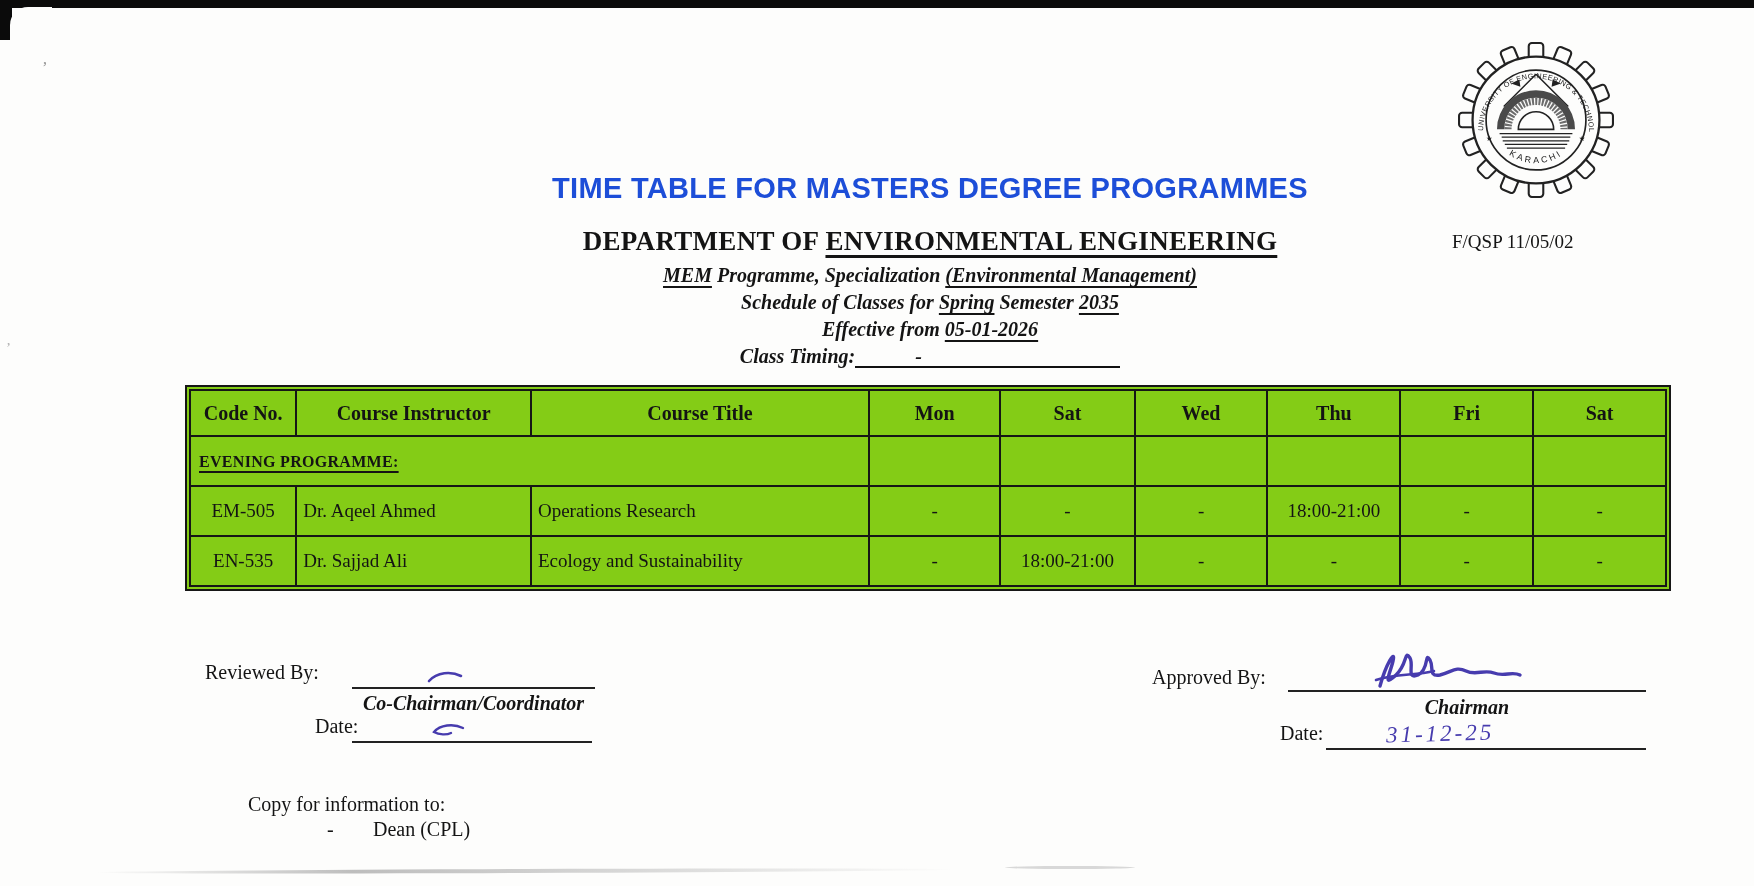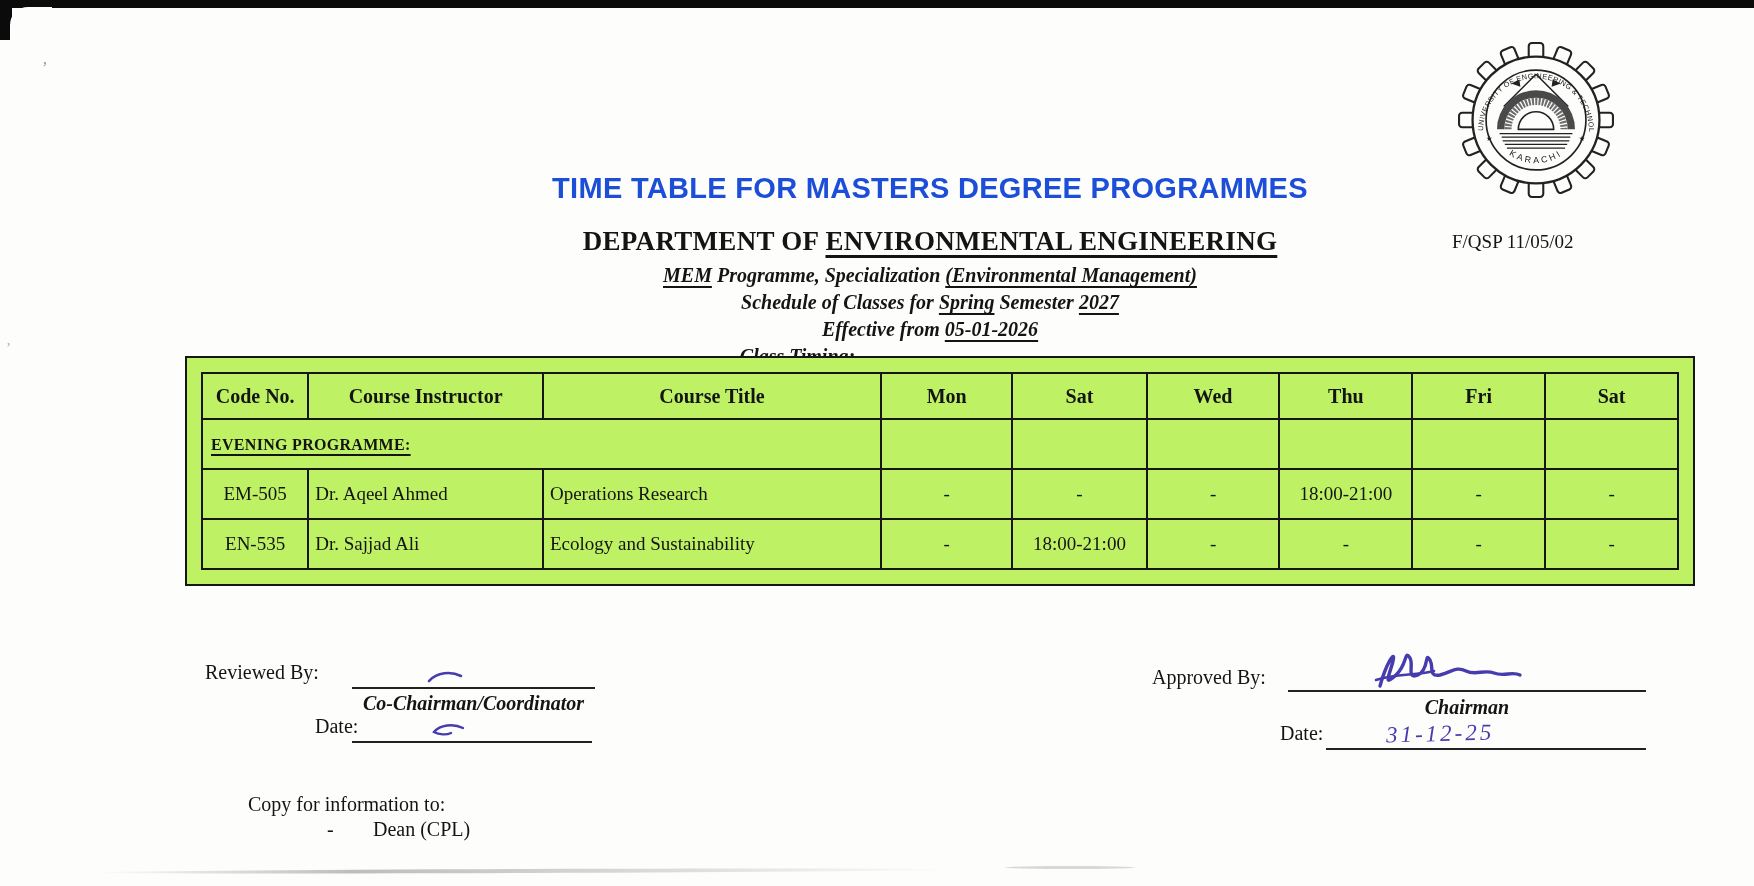--- a/index.html
+++ b/index.html
@@ -34,21 +34,21 @@
   .blank{
     display:inline-block;width:205px;border-bottom:2px solid #111;
     text-align:left;padding-left:60px;line-height:20px;vertical-align:bottom;
   }
   .form-code{left:1452px;top:207px;width:180px;text-align:left;font-size:19px;margin-top:24px;}
 
   
   .logo{left:1458px;top:42px;width:156px;height:156px;}
 
   
-  .tt-wrap{left:185px;top:356px;width:1478px;border:2px solid #161616;padding:14px;background:#bef264;}
+  .tt-wrap{left:185px;top:385px;width:1478px;border:2px solid #161616;padding:2px;background:#84cc16;}
   .tt{border-collapse:collapse;width:100%;table-layout:fixed;}
   .tt th,.tt td{border:2px solid #161616;overflow:hidden;white-space:nowrap;}
   .tt th{font-size:20px;font-weight:bold;text-align:center;height:42px;}
   .tt td{font-size:19px;height:46px;}
   td.code,td.day{text-align:center;}
   td.txt{text-align:left;padding-left:6px;}
   td.sec{text-align:left;padding-left:8px;}
   .section-label{font-weight:bold;font-size:16px;text-decoration:underline;text-decoration-thickness:2px;text-underline-offset:4px;letter-spacing:.3px;}
 
   
@@ -113,21 +113,21 @@
       <path d="M58 84 A 17 17 0 0 1 92 84 Z" fill="#fdfdfc" stroke="#222" stroke-width="1.5"></path>
       <path d="M40 88 H110 M42 91.5 H108 M43 95 H107 M45 98.5 H105 M47 102 H103" stroke="#222" stroke-width="1.2" fill="none"></path>
     </g>
   </svg>
   <div class="abs form-code">F/QSP 11/05/02</div>
 
   <div class="abs hdr">
     <div class="doc-title">TIME TABLE FOR MASTERS DEGREE PROGRAMMES</div>
     <div class="dept"><span>DEPARTMENT OF </span><span class="u2">ENVIRONMENTAL ENGINEERING</span></div>
     <div class="sub"><span class="u">MEM</span><span> Programme, Specialization </span><span class="u">(Environmental Management)</span></div>
-    <div class="sub"><span>Schedule of Classes for </span><span class="u">Spring</span><span> Semester </span><span class="u">2027</span></div>
+    <div class="sub"><span>Schedule of Classes for </span><span class="u">Spring</span><span> Semester </span><span class="u">2035</span></div>
     <div class="sub"><span>Effective from </span><span class="u">05-01-2026</span></div>
     <div class="sub"><span>Class Timing:</span><span class="blank">-</span></div>
   </div>
 
   <div class="abs tt-wrap">
     <table class="tt">
       <colgroup>
         <col style="width:7.2%">
           <col style="width:15.9%">
           <col style="width:22.9%">

